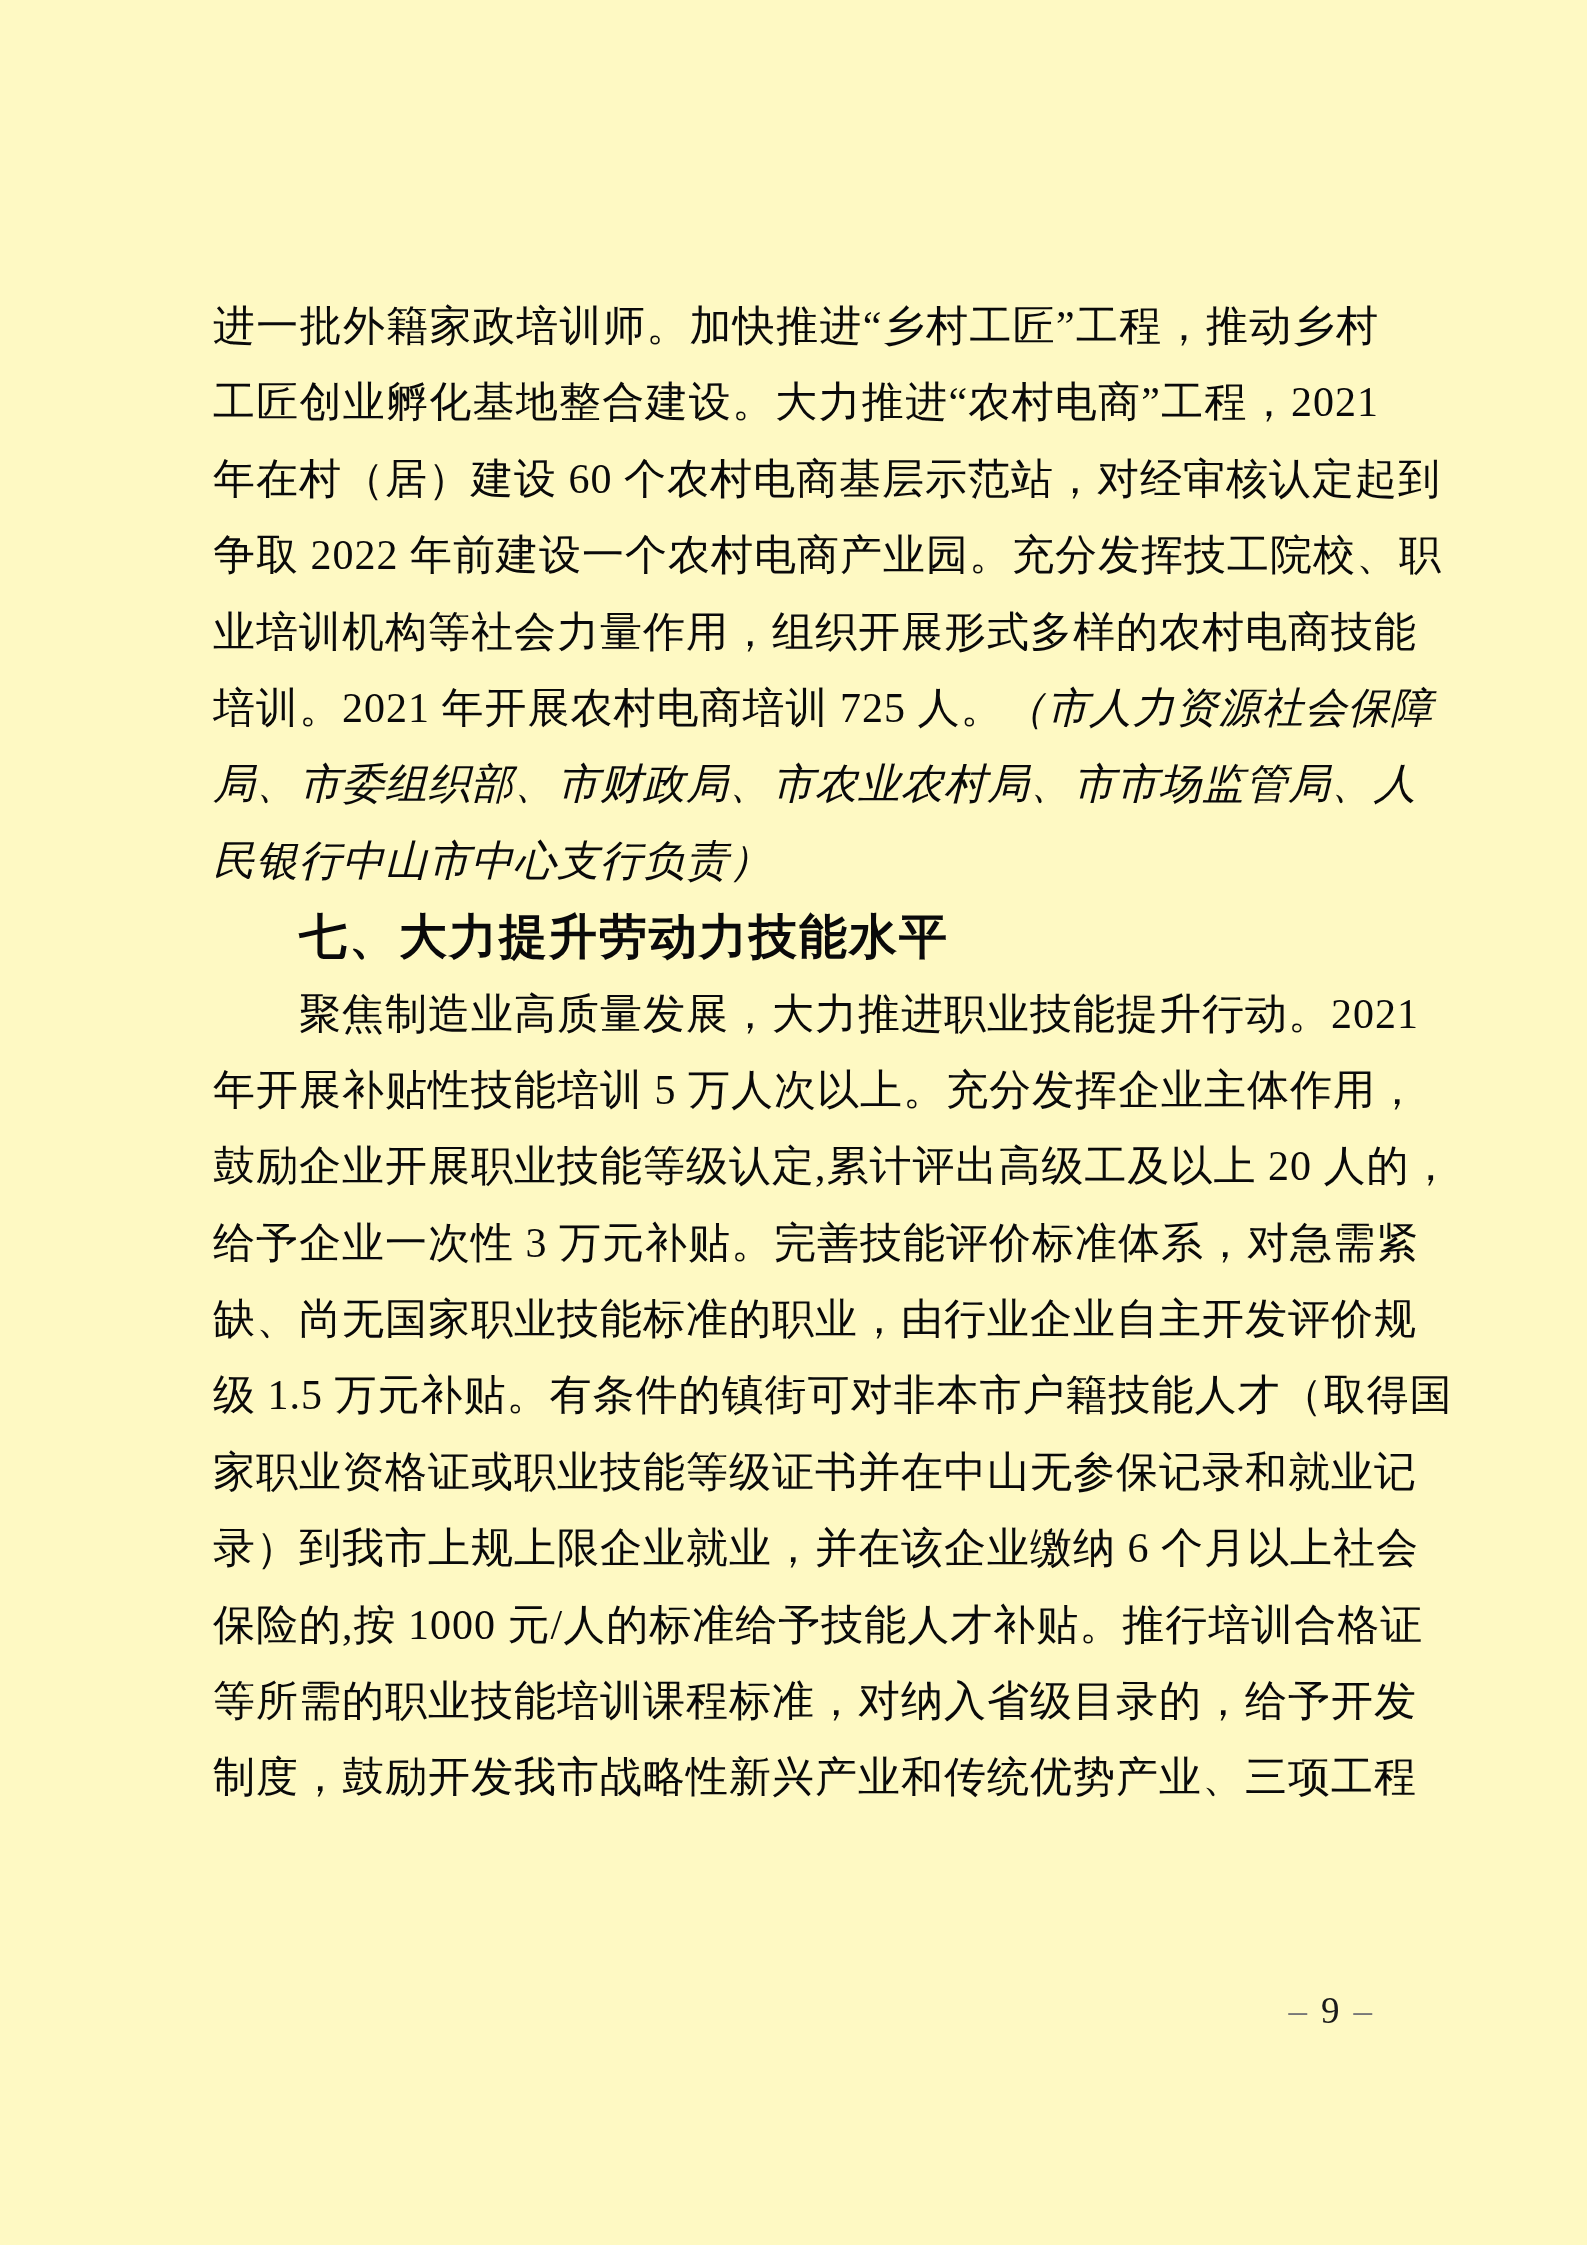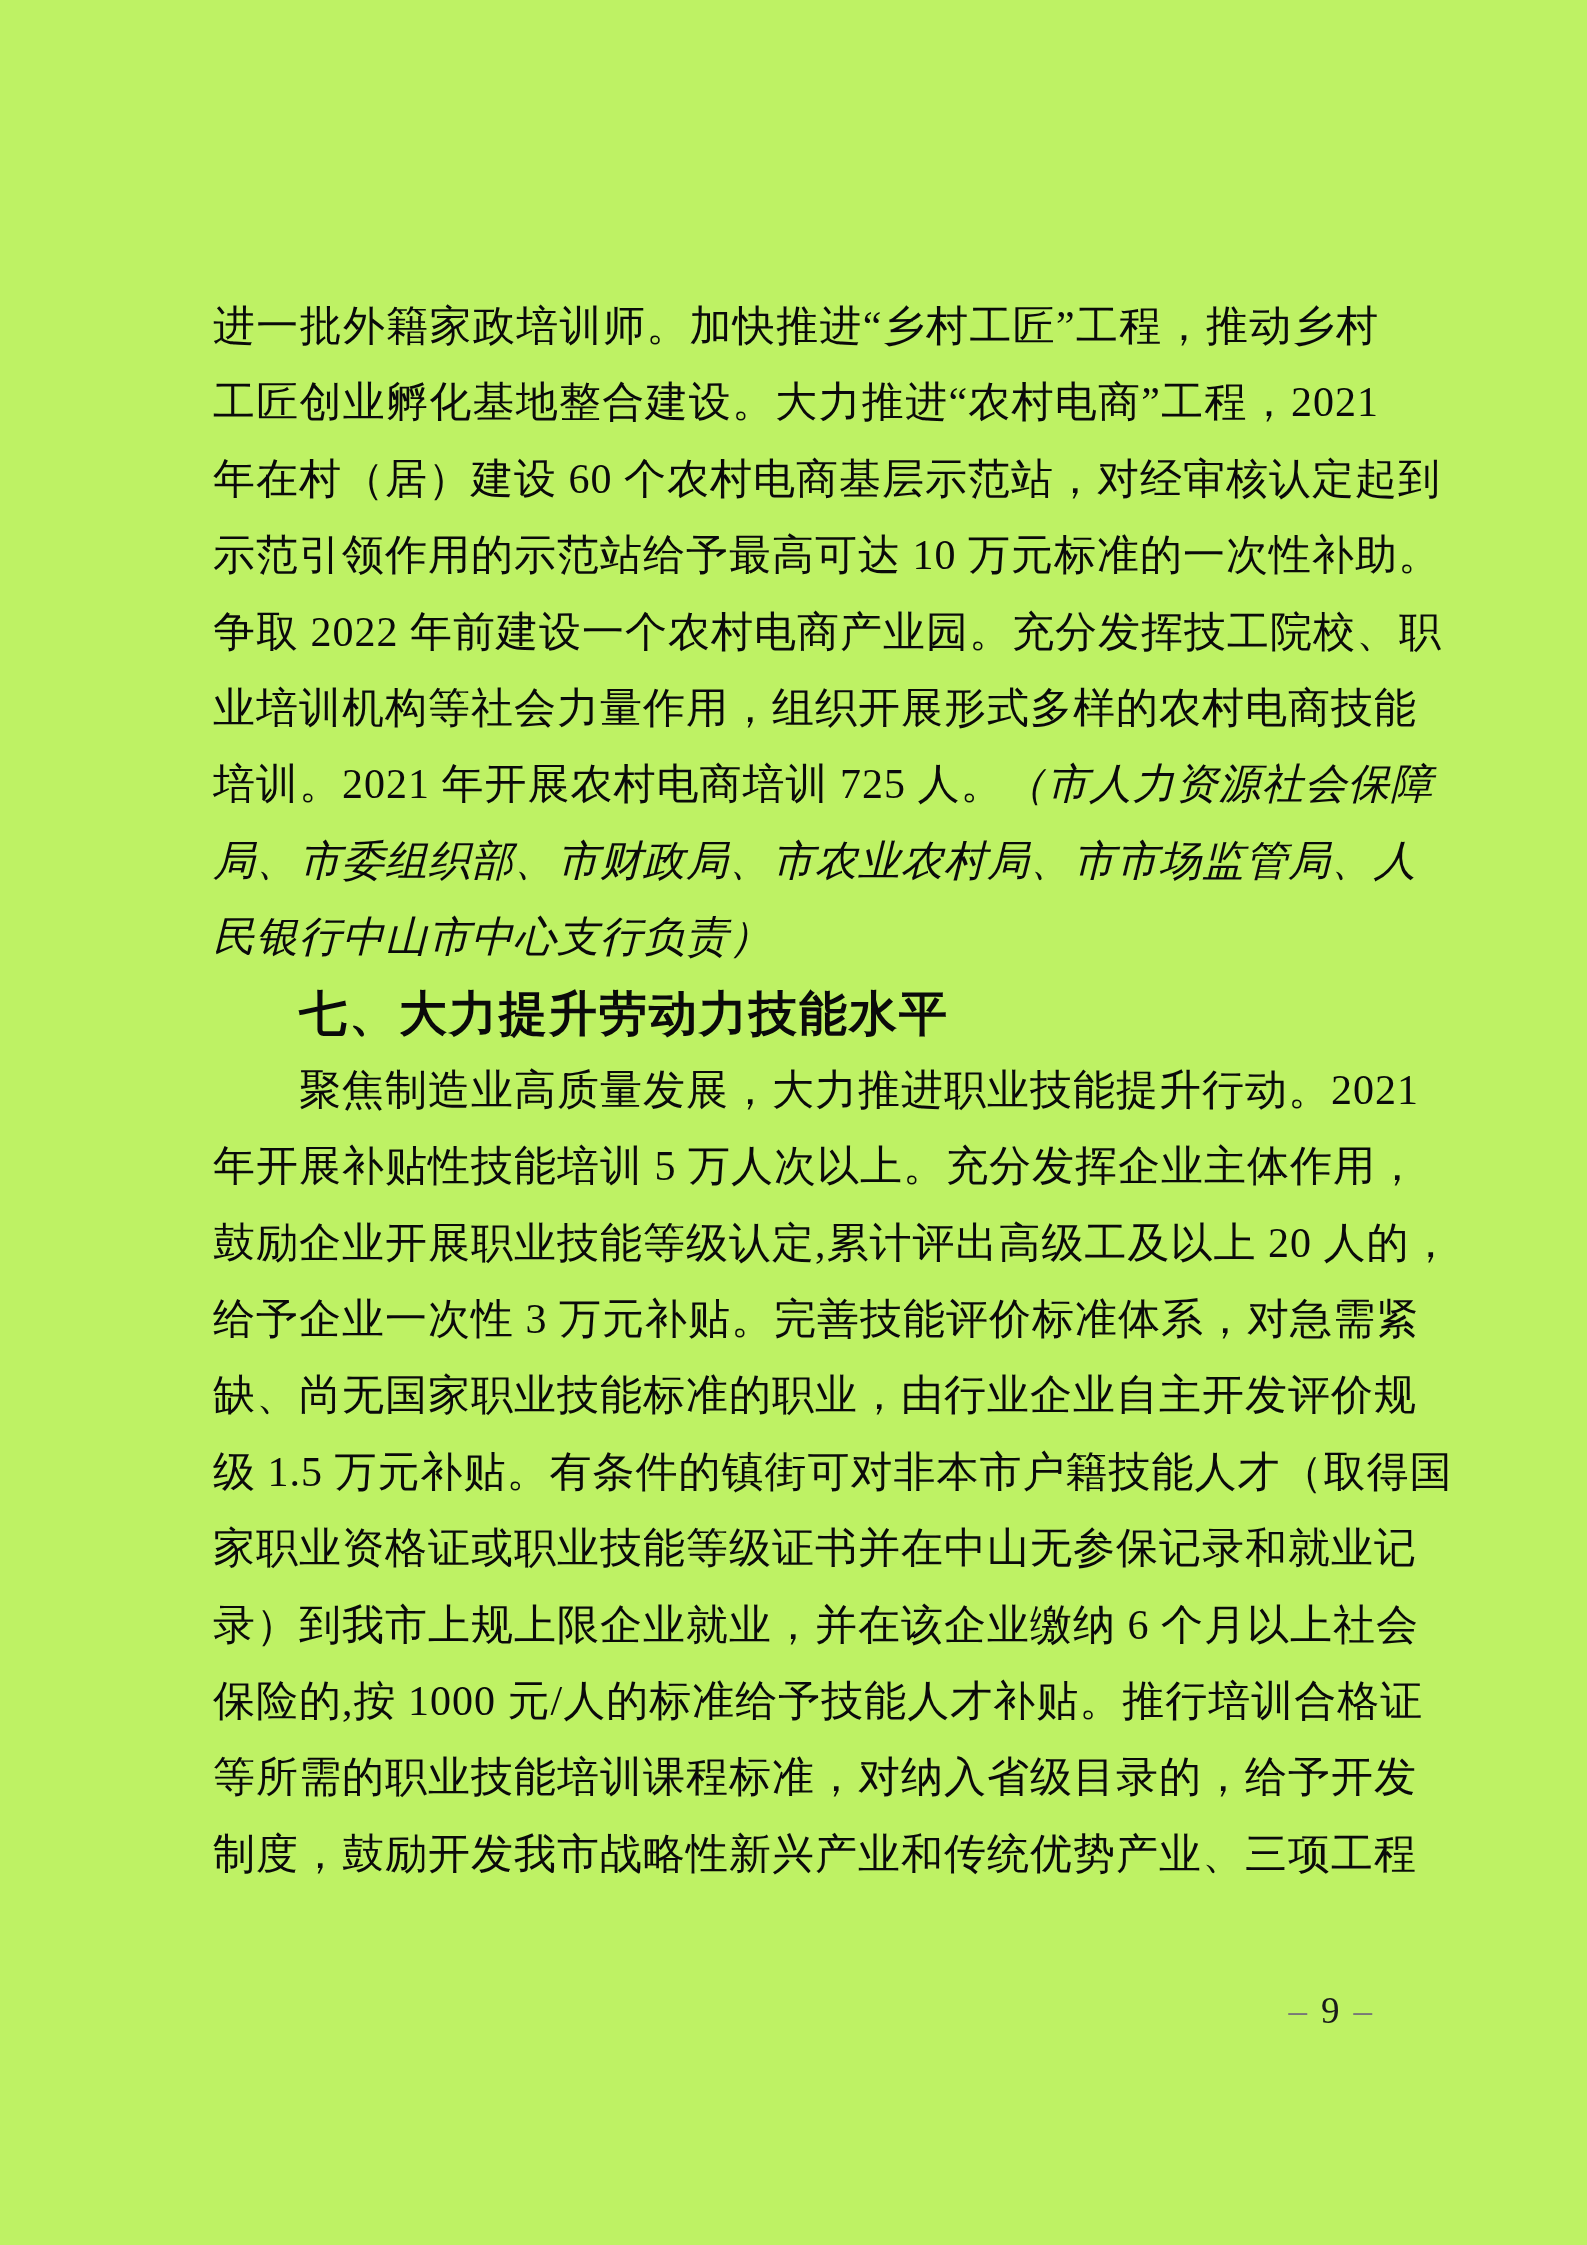--- a/index.html
+++ b/index.html
@@ -4,21 +4,21 @@
 <style>
   html, body {
     margin: 0;
     padding: 0;
     background: #ffffff;
   }
   .page {
     position: relative;
     width: 1587px;
     height: 2245px;
-    background: #bef264;
+    background: #fef9c3;
     overflow: hidden;
     font-family: "Liberation Serif", "DejaVu Serif", serif;
     color: #0a0a0a;
   }
   .text-block {
     position: absolute;
     left: 213px;
     top: 288px;
     width: 1166px;
   }
@@ -67,21 +67,20 @@
 </style>
 </head>
 <body>
 
 <div class="page">
 
   <div class="text-block">
       <div class="line"><span class="seg-fangsong">进一批外籍家政培训师。加快推进“乡村工匠”工程，推动乡村</span></div>
       <div class="line"><span class="seg-fangsong">工匠创业孵化基地整合建设。大力推进“农村电商”工程，2021</span></div>
       <div class="line"><span class="seg-fangsong">年在村（居）建设 60 个农村电商基层示范站，对经审核认定起到</span></div>
-      <div class="line"><span class="seg-fangsong">示范引领作用的示范站给予最高可达 10 万元标准的一次性补助。</span></div>
       <div class="line"><span class="seg-fangsong">争取 2022 年前建设一个农村电商产业园。充分发挥技工院校、职</span></div>
       <div class="line"><span class="seg-fangsong">业培训机构等社会力量作用，组织开展形式多样的农村电商技能</span></div>
       <div class="line"><span class="seg-fangsong">培训。2021 年开展农村电商培训 725 人。</span><span class="seg-kaiti">（市人力资源社会保障</span></div>
       <div class="line"><span class="seg-kaiti">局、市委组织部、市财政局、市农业农村局、市市场监管局、人</span></div>
       <div class="line no-justify"><span class="seg-kaiti">民银行中山市中心支行负责）</span></div>
       <div class="line heading no-justify indent-2"><span class="seg-heiti">七、大力提升劳动力技能水平</span></div>
       <div class="line indent-2"><span class="seg-fangsong">聚焦制造业高质量发展，大力推进职业技能提升行动。2021</span></div>
       <div class="line"><span class="seg-fangsong">年开展补贴性技能培训 5 万人次以上。充分发挥企业主体作用，</span></div>
       <div class="line"><span class="seg-fangsong">鼓励企业开展职业技能等级认定,累计评出高级工及以上 20 人的，</span></div>
       <div class="line"><span class="seg-fangsong">给予企业一次性 3 万元补贴。完善技能评价标准体系，对急需紧</span></div>

